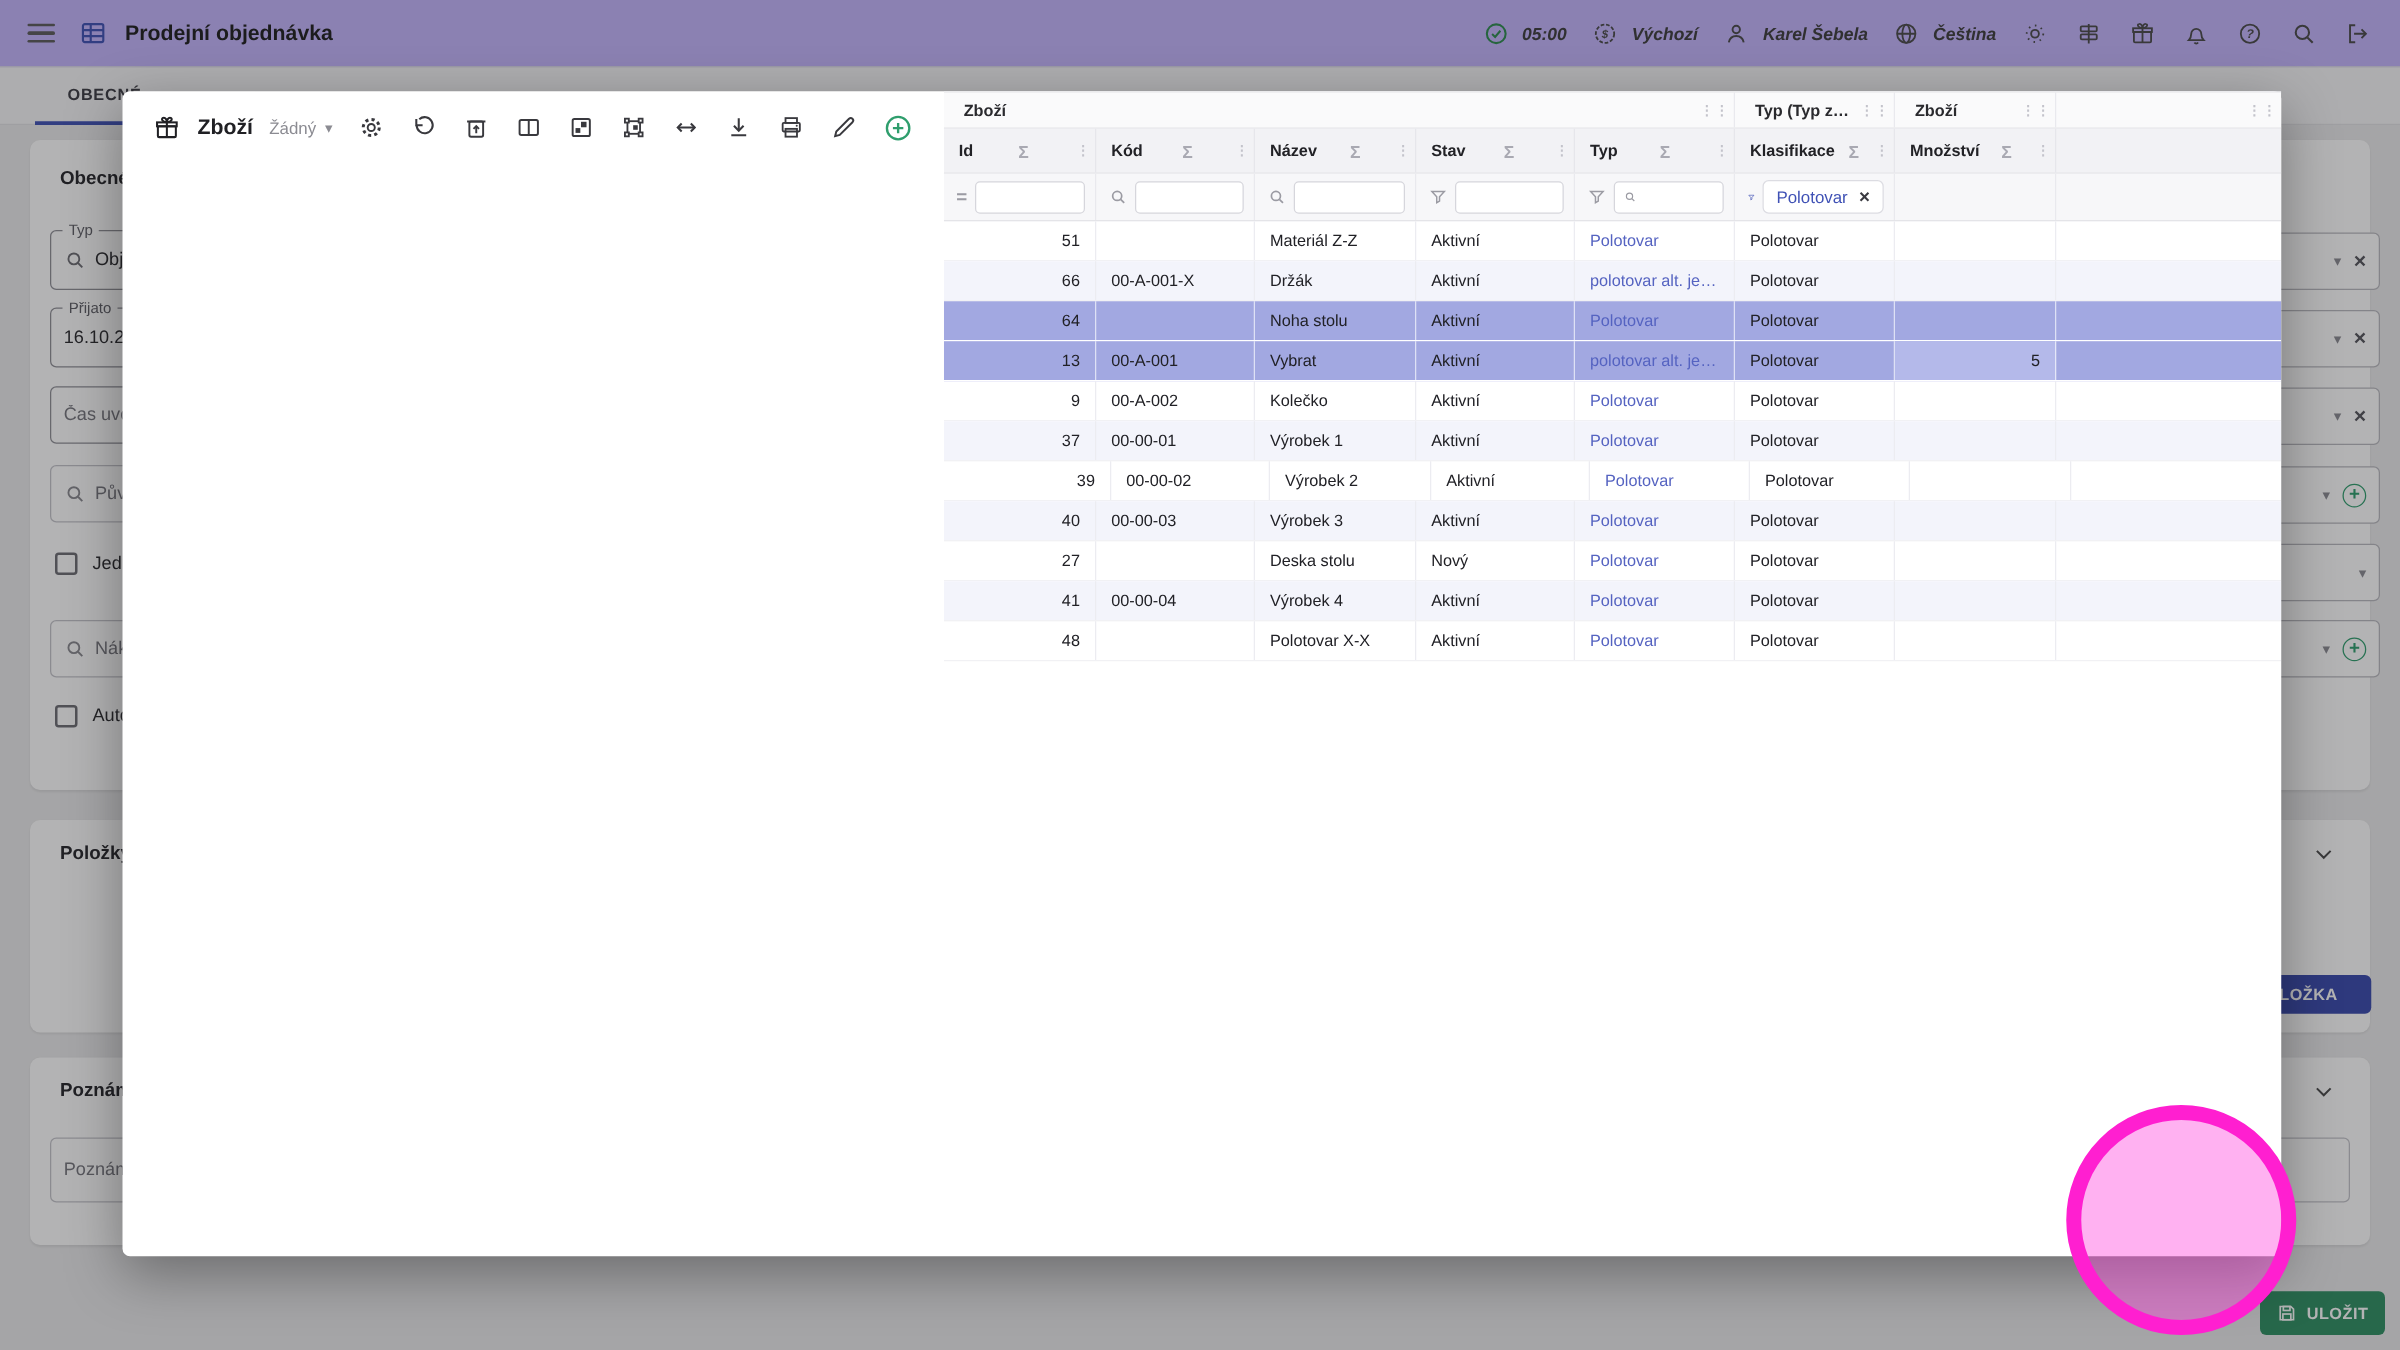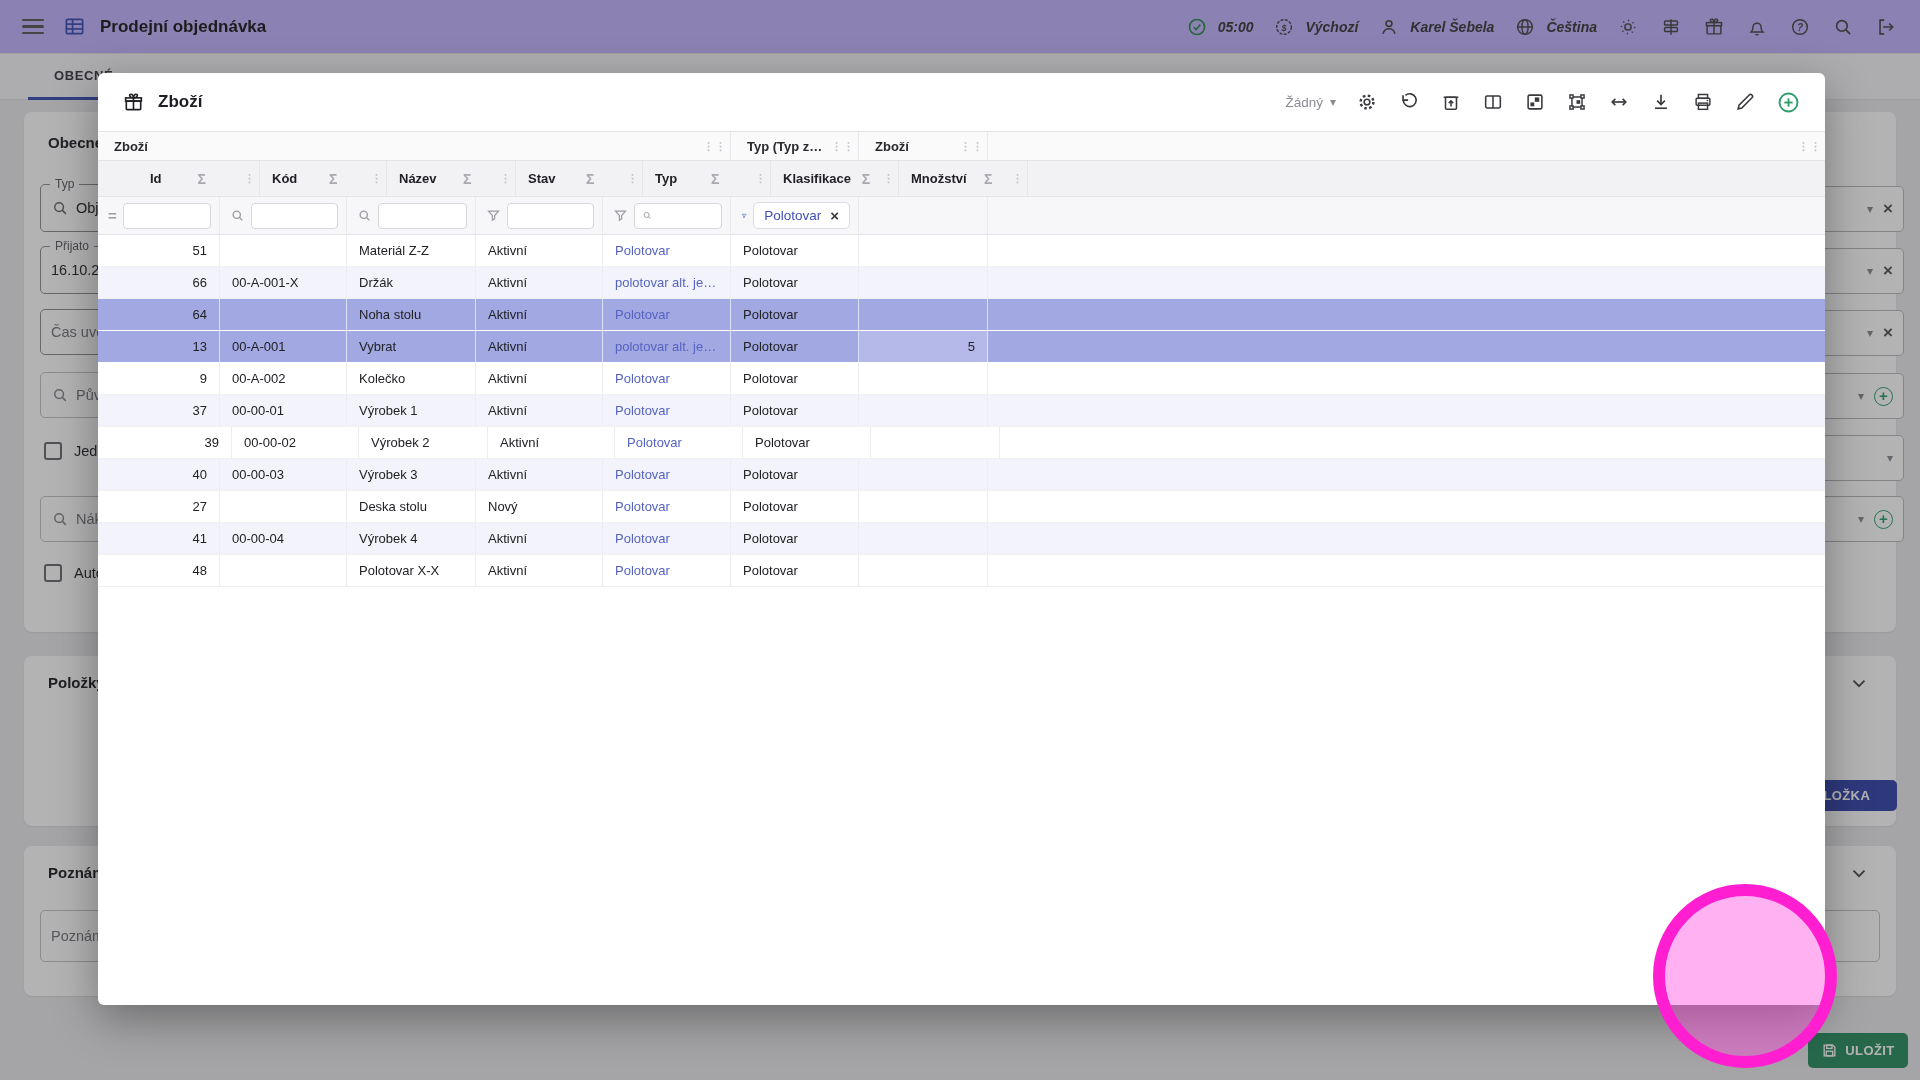--- a/index.html
+++ b/index.html
@@ -50,21 +50,21 @@
   .btn-ulozit { position:absolute; left:1808px; top:1033px; width:100px; height:35px;
     background:#2f8f63; color:#fff; z-index:1; display:flex; align-items:center;
     justify-content:center; gap:7px; }
 
   
   .overlay { position:absolute; inset:0; background:rgba(24,24,28,.33); z-index:5; }
 
   
   .modal { position:absolute; left:98px; top:73px; width:1727px; height:932px;
     background:#fff; border-radius:6px; z-index:10;
-    box-shadow:0 14px 45px rgba(0,0,0,.35); display:flex; flex-direction:column; }
+    box-shadow:0 14px 45px rgba(0,0,0,.35); display:flex; flex-direction:row; }
   .m-head { height:58px; flex:none; display:flex; align-items:center; padding:0 24px; gap:13px; }
   .m-title { font-size:17px; font-weight:bold; color:#202024; }
   .m-tools { margin-left:auto; display:flex; align-items:center; gap:20px; color:#39393e; }
   .m-preset { display:flex; align-items:flex-start; gap:7px; font-size:13.5px; color:#8b8b92; cursor:pointer; }
   .t-ico { width:22px; height:22px; cursor:pointer; }
 
   
   .grid { flex:1; display:flex; flex-direction:column; overflow:hidden; }
   .g-grouprow { height:30px; flex:none; display:flex; background:#fafafb;
     border-top:1px solid #e4e4e8; border-bottom:1px solid #e4e4e8; }
@@ -451,21 +451,21 @@
         </div>
         <div class="g-group" style="width: 129px;">
           <span>Zboží</span>
           <span class="handle">⋮⋮</span>
         </div>
         <div class="g-group" style="flex: 1 1 0%; border-right: none;">
           <span class="handle">⋮⋮</span>
         </div>
       </div>
     <div class="g-headrow" id="headRow">
-        <div class="g-th" style="width: 122px; margin-left: 40px;">
+        <div class="g-th" style="width: 122px;">
           <span>Id</span>
           <span class="sigma">Σ</span>
           <span class="handle">⋮</span>
         </div>
         <div class="g-th" style="width: 127px;">
           <span>Kód</span>
           <span class="sigma">Σ</span>
           <span class="handle">⋮</span>
         </div>
         <div class="g-th" style="width: 129px;">

